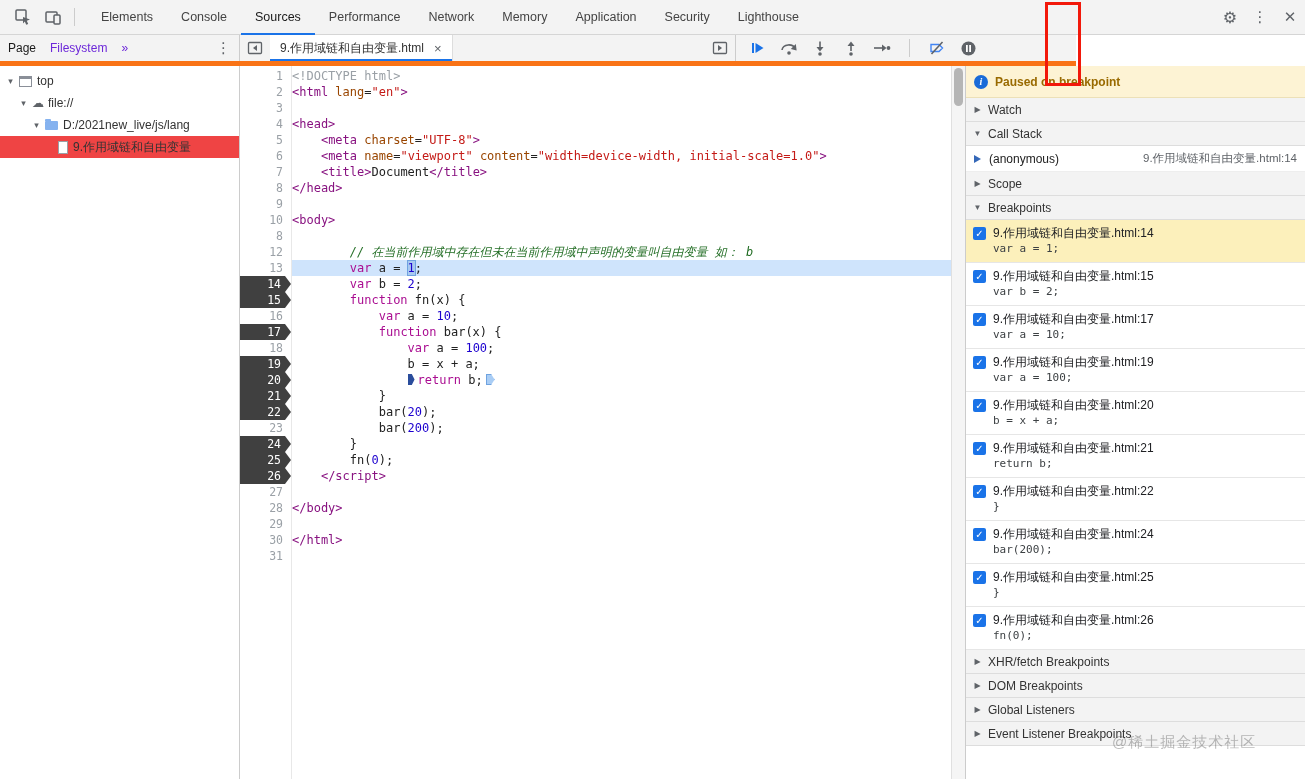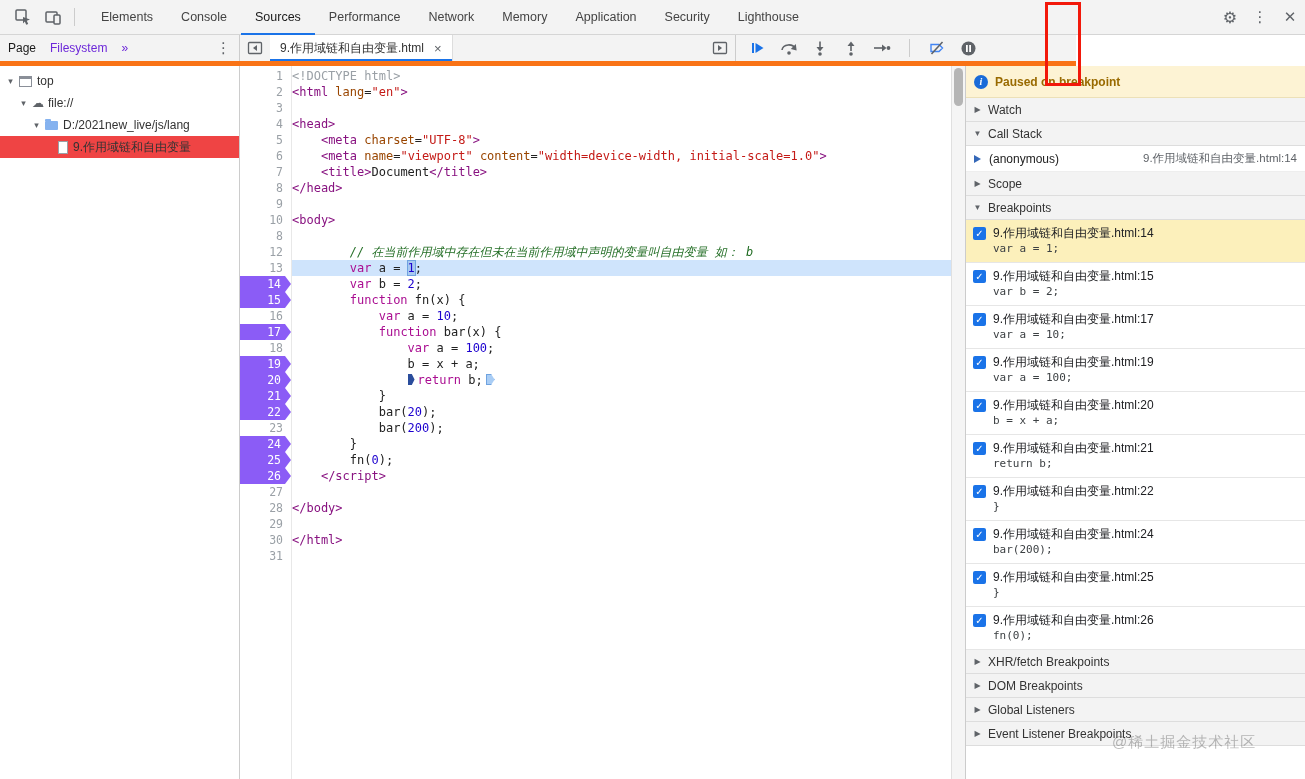--- a/index.html
+++ b/index.html
@@ -47,21 +47,21 @@
 .ticon.folder{width:13px;height:9px;background:#85b2ef;border-radius:1px}
 .ticon.folder::before{content:"";position:absolute;top:-2px;left:0;width:6px;height:2px;background:#85b2ef;border-radius:1px 1px 0 0}
 .ticon.file{width:10px;height:13px;background:#fff;border:1px solid #9aa0a6}
 .tree-label{color:#333}
 
 
 .editor{position:absolute;left:240px;top:66px;width:711px;height:713px;background:#fff;display:flex;
   font-family:"DejaVu Sans Mono","Liberation Mono",monospace;font-size:12px;overflow:hidden}
 .gutter{width:52px;flex:none;padding-top:2px;background:#fff;border-right:1px solid #e8e8e8}
 .gut-line{height:16px;line-height:16px;text-align:right;padding-right:8px;color:#9aa0a6;font-size:11.5px;cursor:pointer}
-.gut-line.bp{background:#8b5cf6;color:#fff;padding-right:10px;
+.gut-line.bp{background:#404040;color:#fff;padding-right:10px;
   clip-path:polygon(0 0,calc(100% - 6px) 0,100% 50%,calc(100% - 6px) 100%,0 100%)}
 .code{flex:1;padding-top:2px;overflow:hidden}
 .code-line{height:16px;line-height:16px;white-space:pre}
 .code-line.current{background:#cfe4fc}
 .tk-plain{color:#222}
 .tk-gray{color:#9aa0a6}
 .tk-tag{color:#881280}
 .tk-attr{color:#994500}
 .tk-str{color:#c41a16}
 .tk-kw{color:#aa0d91}

